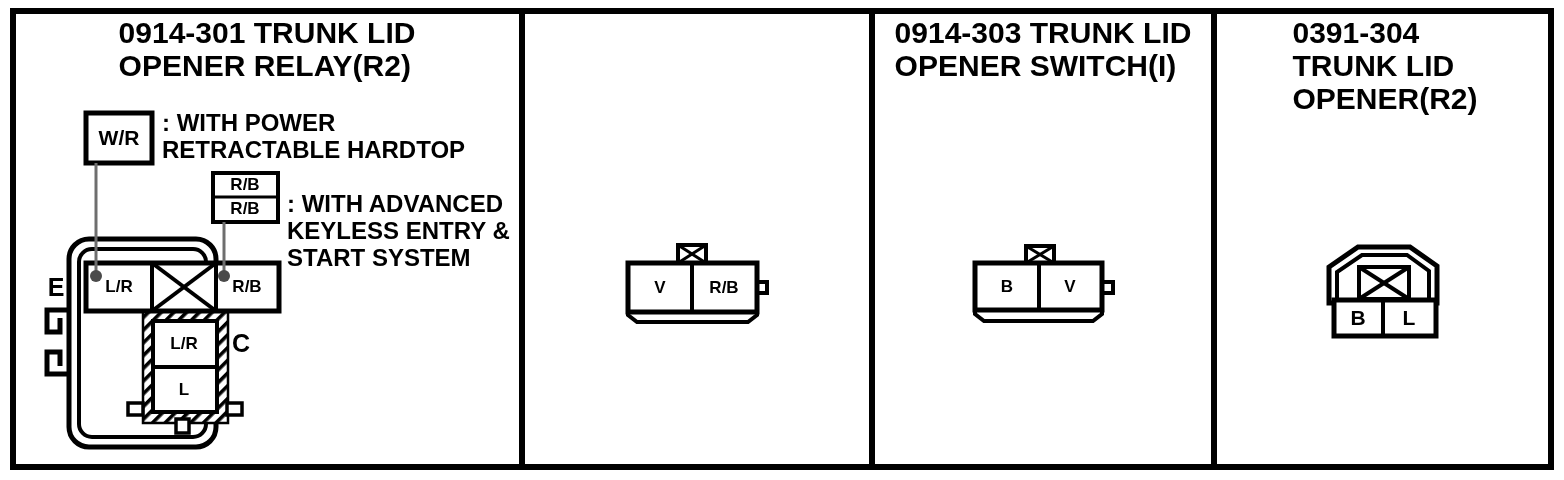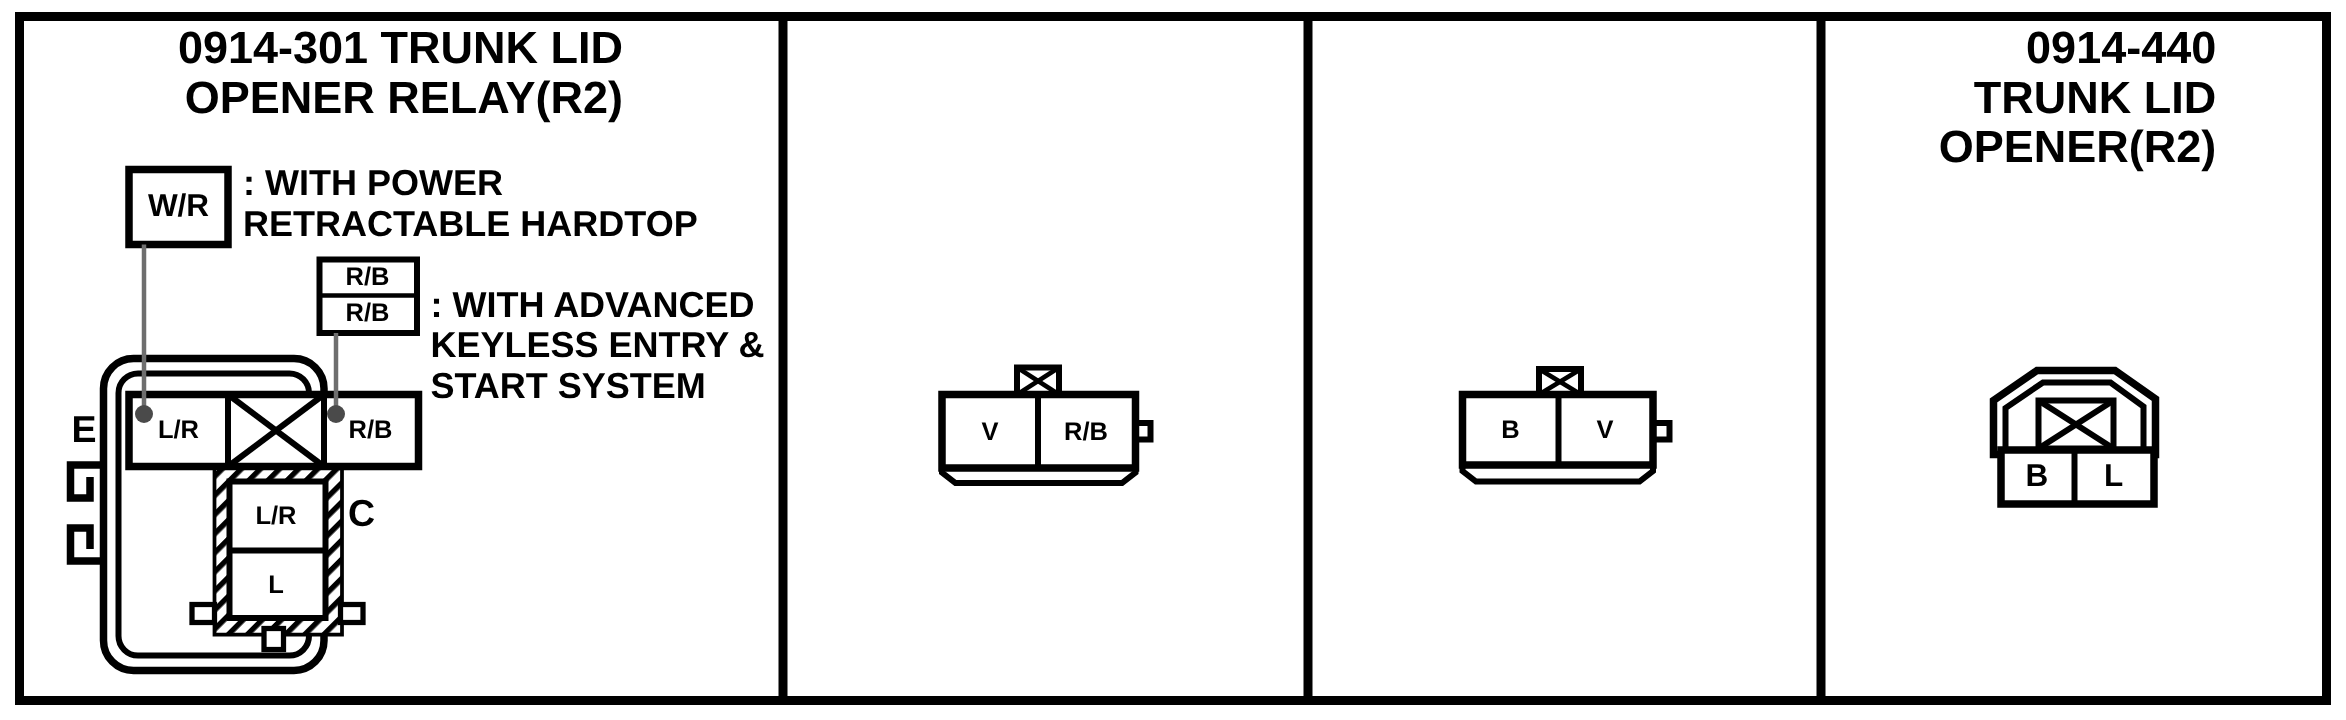--- a/index.html
+++ b/index.html
@@ -1,21 +1,21 @@
 <!DOCTYPE html>
 <html><head>
 <meta charset="utf-8">
 <style>
   html,body{margin:0;padding:0;background:#ffffff;}
   .stage{position:relative;width:1564px;height:480px;background:#ffffff;color:#000;
          font-family:"Liberation Sans",sans-serif;overflow:hidden;}
   .frame{position:absolute;left:10px;top:8px;width:1544px;height:462px;
          border:6px solid #000;box-sizing:border-box;}
   .divider{position:absolute;top:8px;width:6px;height:462px;background:#000;}
-  .title{position:absolute;transform:translateX(-50%);text-align:right;
+  .title{position:absolute;transform:translateX(-50%);text-align:left;
          font-weight:bold;font-size:30px;line-height:33px;white-space:pre-line;}
   .note{position:absolute;font-weight:bold;font-size:24px;line-height:27px;white-space:pre-line;}
   .lbl{position:absolute;transform:translate(-50%,-50%);font-weight:bold;
        font-size:17px;white-space:nowrap;}
   .lbl.sm{font-size:17px;}
   .lbl.md{font-size:21px;}
   .lbl.lg{font-size:25px;}
   svg.art{position:absolute;left:0;top:0;}
 </style>
 </head>
@@ -91,21 +91,23 @@
     </g>
   </svg>
 
   <div class="frame"></div>
   <div class="divider" style="left:519px"></div>
   <div class="divider" style="left:869px"></div>
   <div class="divider" style="left:1211px"></div>
 
   <div class="title" style="left:267px;top:16px">0914-301 TRUNK LID
 OPENER RELAY(R2)</div>
-  <div class="title" style="left:1385px;top:16px">0914-440 TRUNK LID
+  <div class="title" style="left:1043px;top:16px">0914-303 TRUNK LID
+OPENER SWITCH(I)</div>
+  <div class="title" style="left:1385px;top:16px">0391-304 TRUNK LID
 OPENER(R2)</div>
 
   <div class="note" style="left:287px;top:190px">: WITH ADVANCED
 KEYLESS ENTRY &amp;
 START SYSTEM</div>
   <div class="note" style="left:162px;top:109px">: WITH POWER
 RETRACTABLE HARDTOP</div>
 
   <div class="lbl md" style="left:119px;top:138px">W/R</div>
   <div class="lbl sm" style="left:245px;top:185px">R/B</div>

